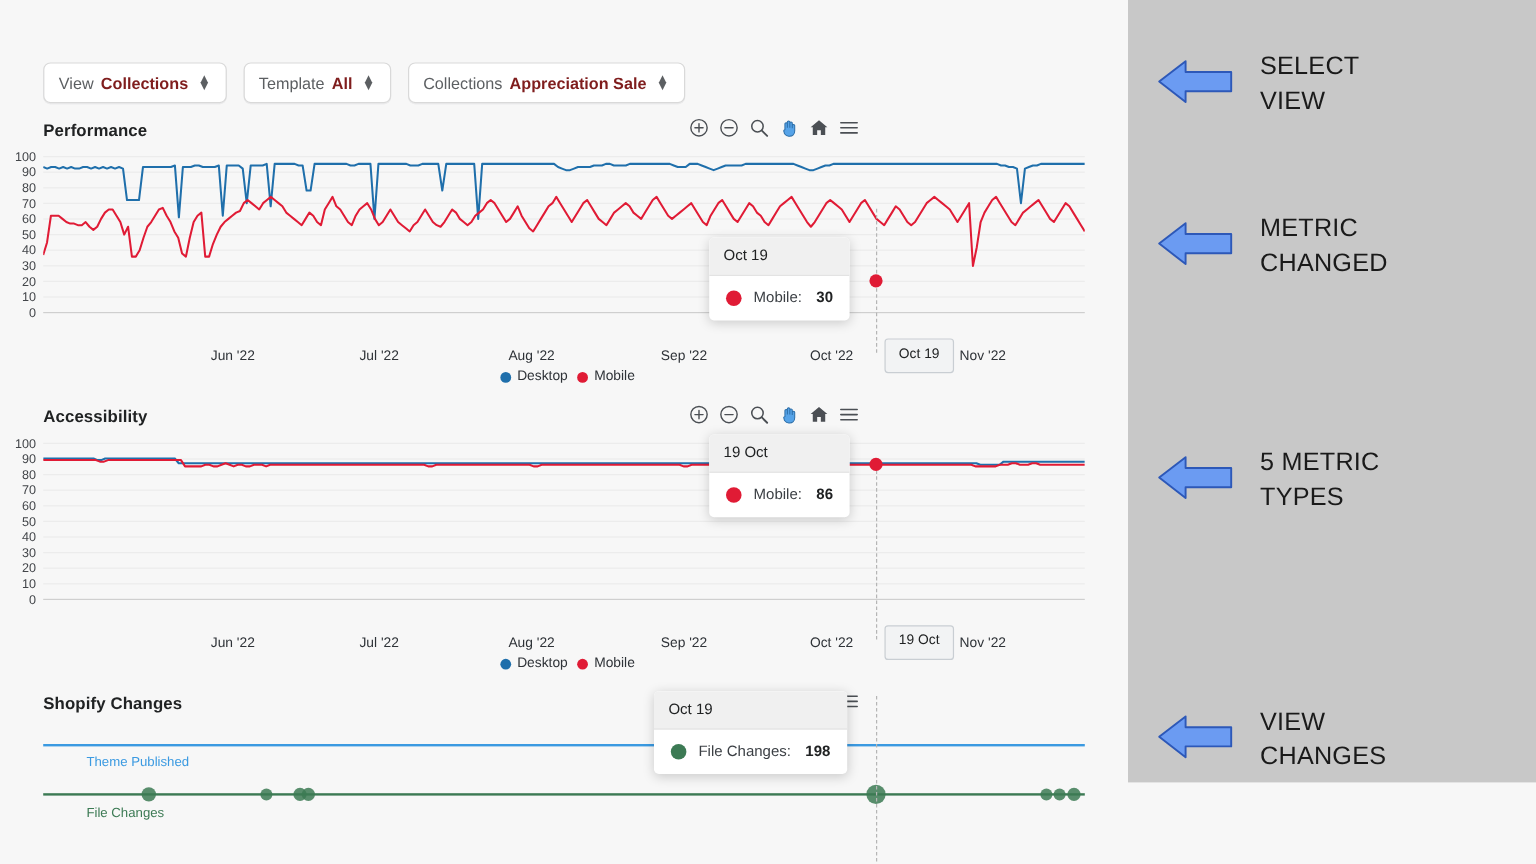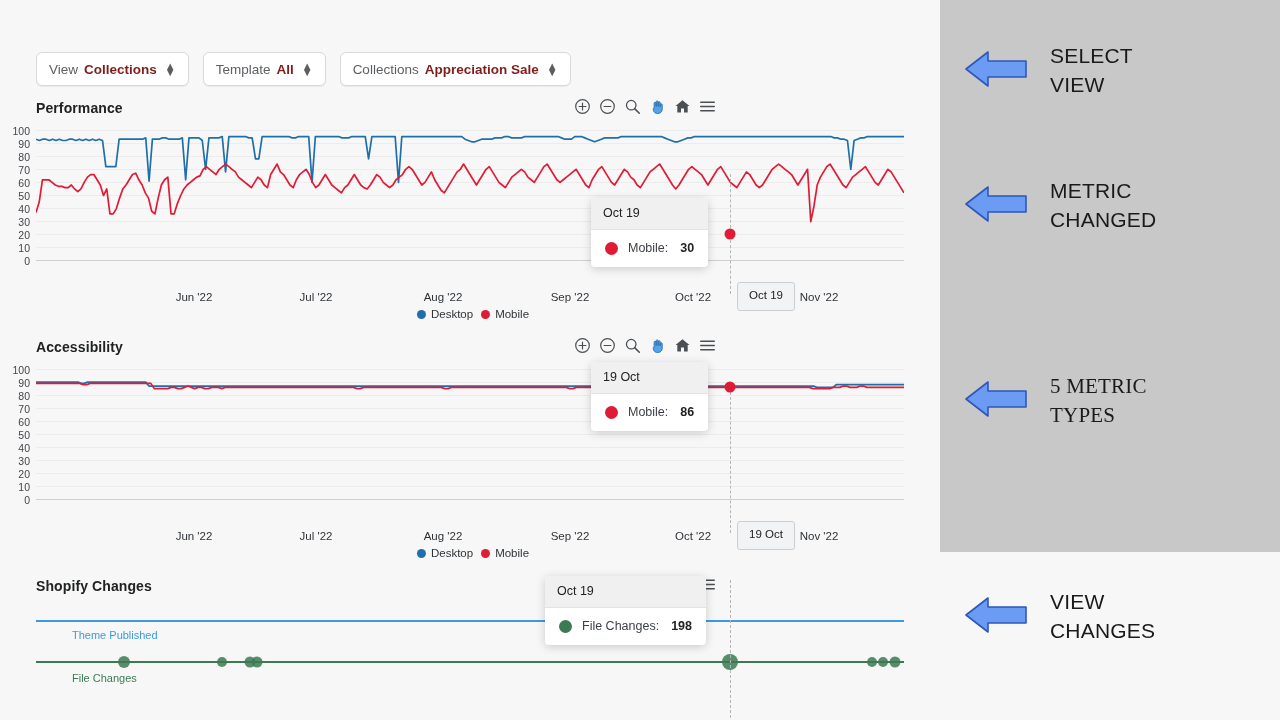--- a/index.html
+++ b/index.html
@@ -188,21 +188,21 @@
     border-radius: 50%;
     background: #3c7a54;
     transform: translate(-50%,-50%);
     opacity: .85;
   }
 
   
   .notes {
     position: absolute;
     left: 940px; top: 0;
-    width: 340px; height: 552px;
+    width: 340px; height: 652px;
     background: #c8c8c8;
   }
   .note {
     position: absolute;
     left: 22px;
     display: flex;
     align-items: center;
     gap: 20px;
   }
   .note .arrow-wrap { width: 68px; flex: 0 0 68px; }
@@ -504,21 +504,21 @@
         <svg width="68" height="48" viewBox="0 0 68 48">
             <path d="M4 24L26 7v9h38v16H26v9z" fill="#6b9bf2" stroke="#2d58b8" stroke-width="1.6" stroke-linejoin="round"></path>
           </svg>
       </span>
       <span class="note-text">
         <div>METRIC</div>
         <div>CHANGED</div>
       </span>
     </div>
 
-    <div class="note" style="top:372px;font-family:Liberation Serif, serif;">
+    <div class="note" style="top:372px;">
       <span class="arrow-wrap">
         <svg width="68" height="48" viewBox="0 0 68 48">
             <path d="M4 24L26 7v9h38v16H26v9z" fill="#6b9bf2" stroke="#2d58b8" stroke-width="1.6" stroke-linejoin="round"></path>
           </svg>
       </span>
       <span class="note-text">
         <div>5 METRIC</div>
         <div>TYPES</div>
       </span>
     </div>

